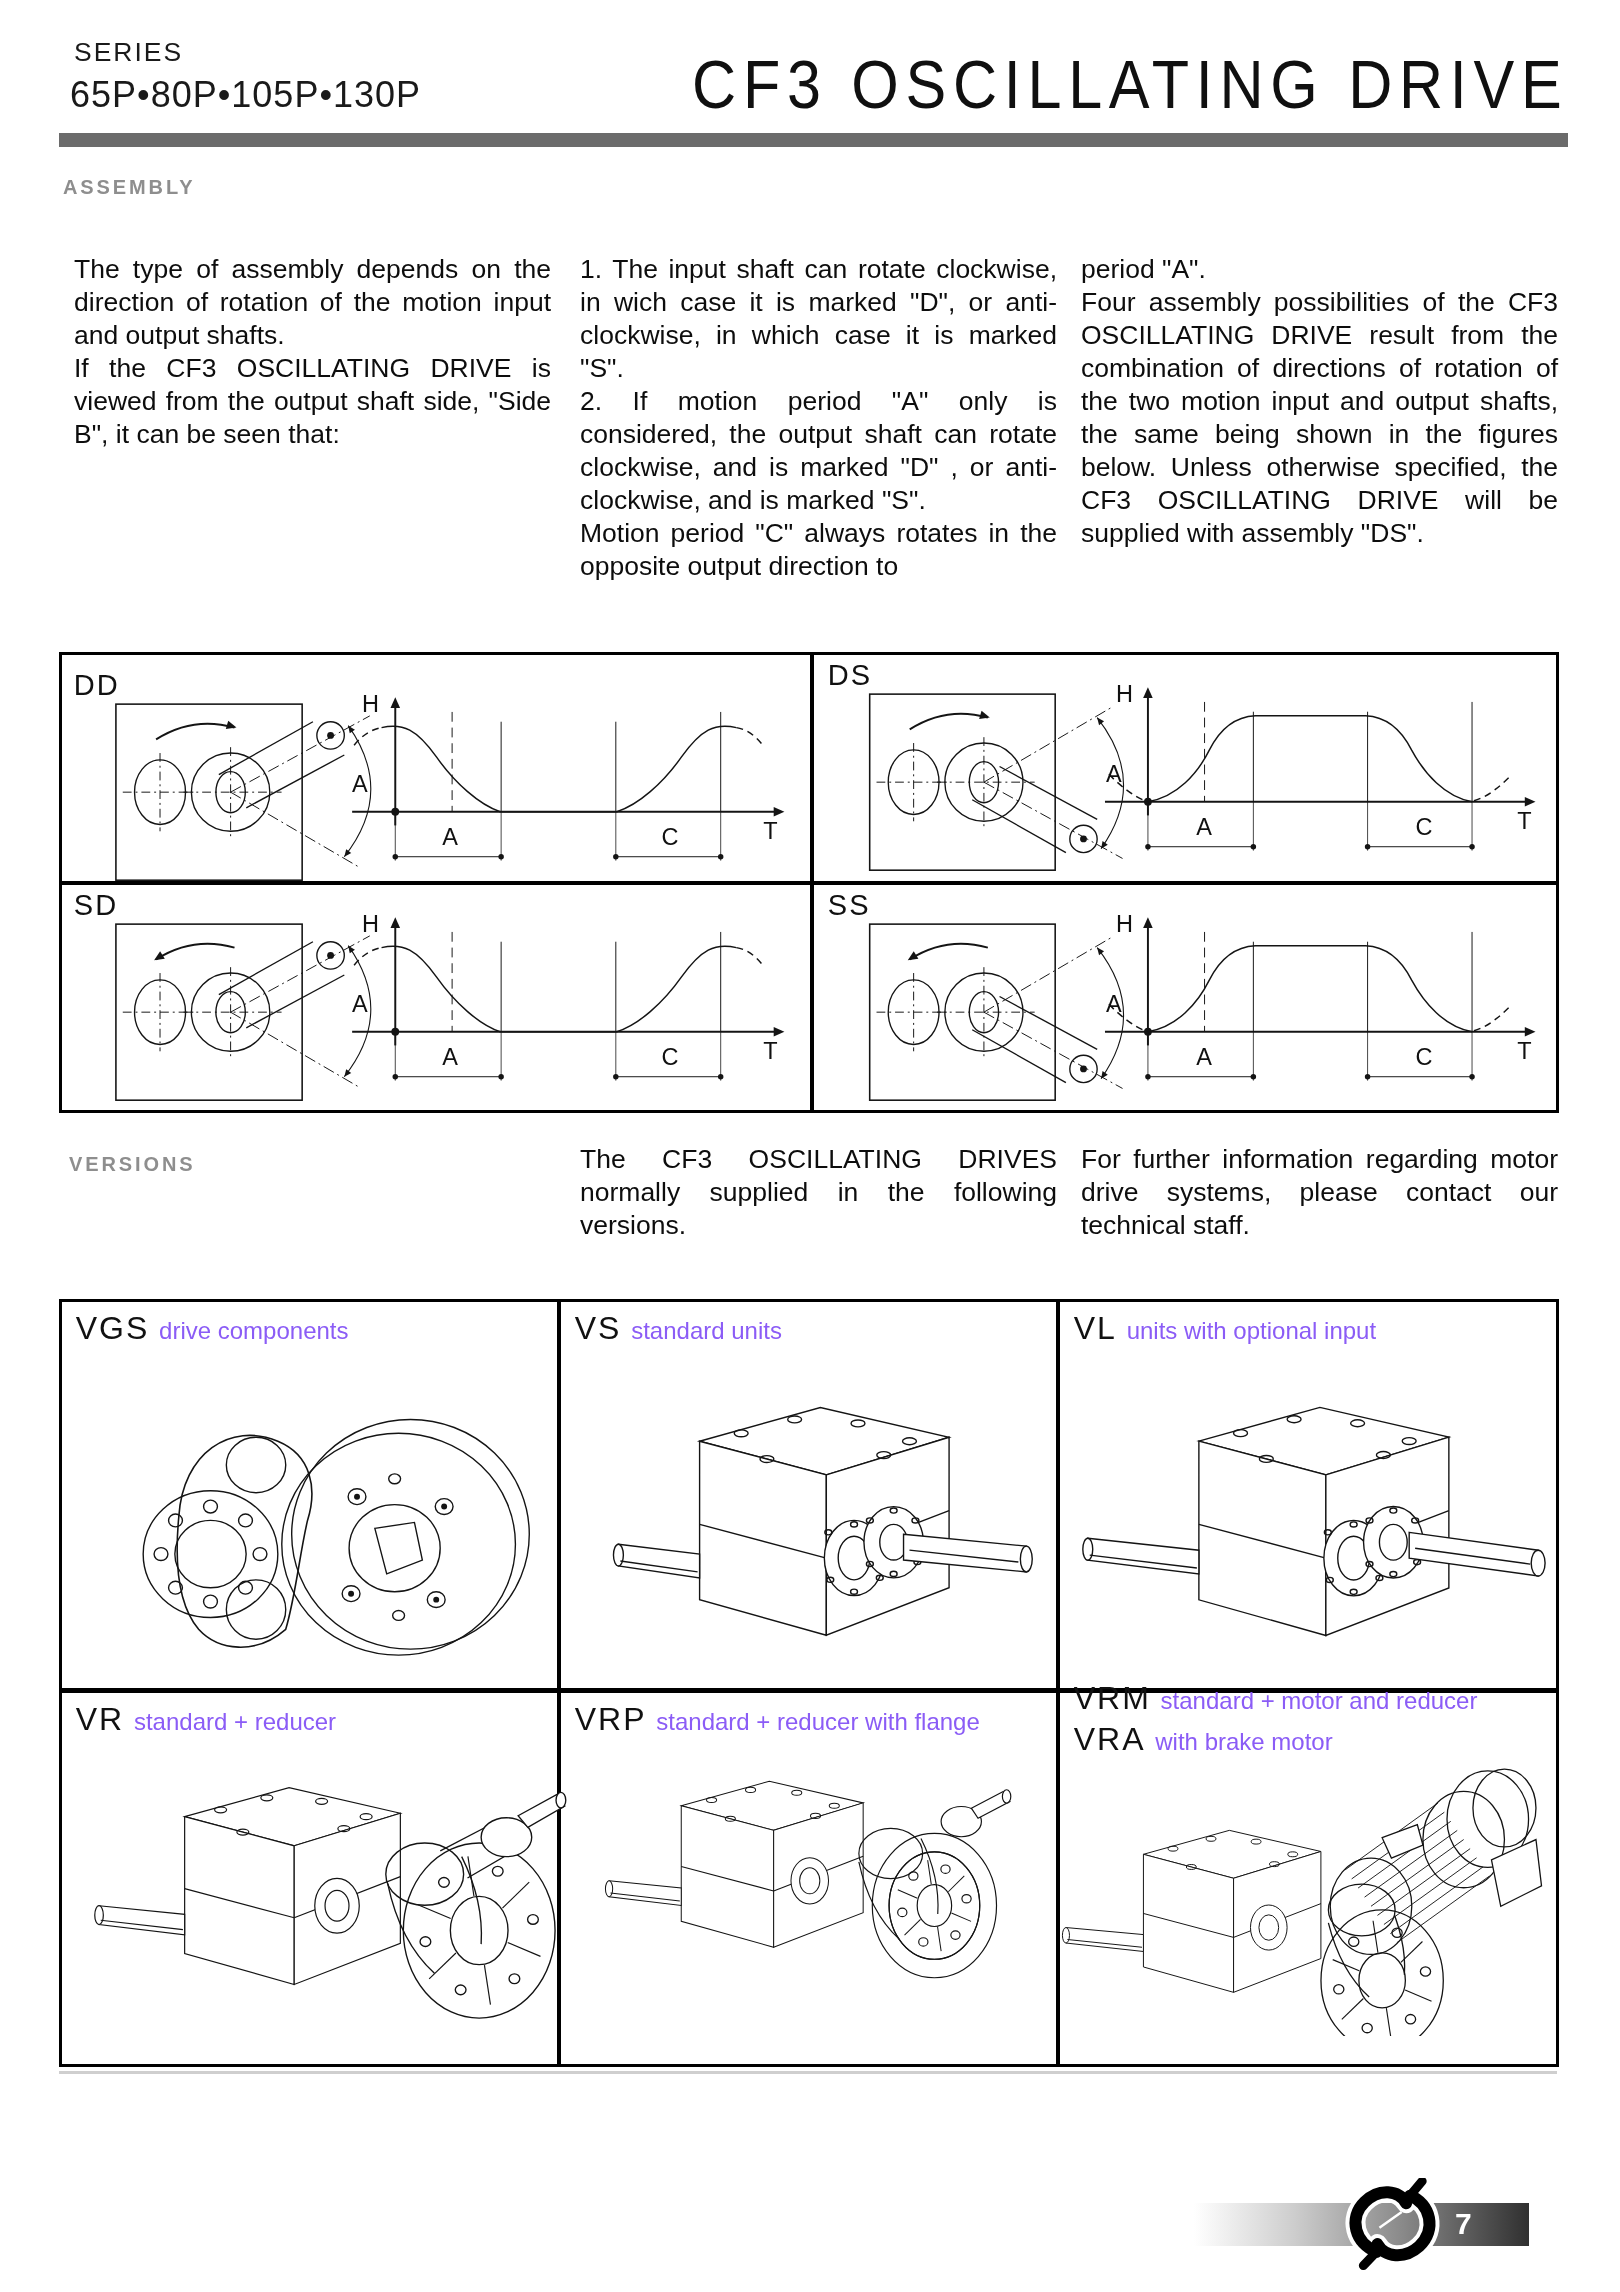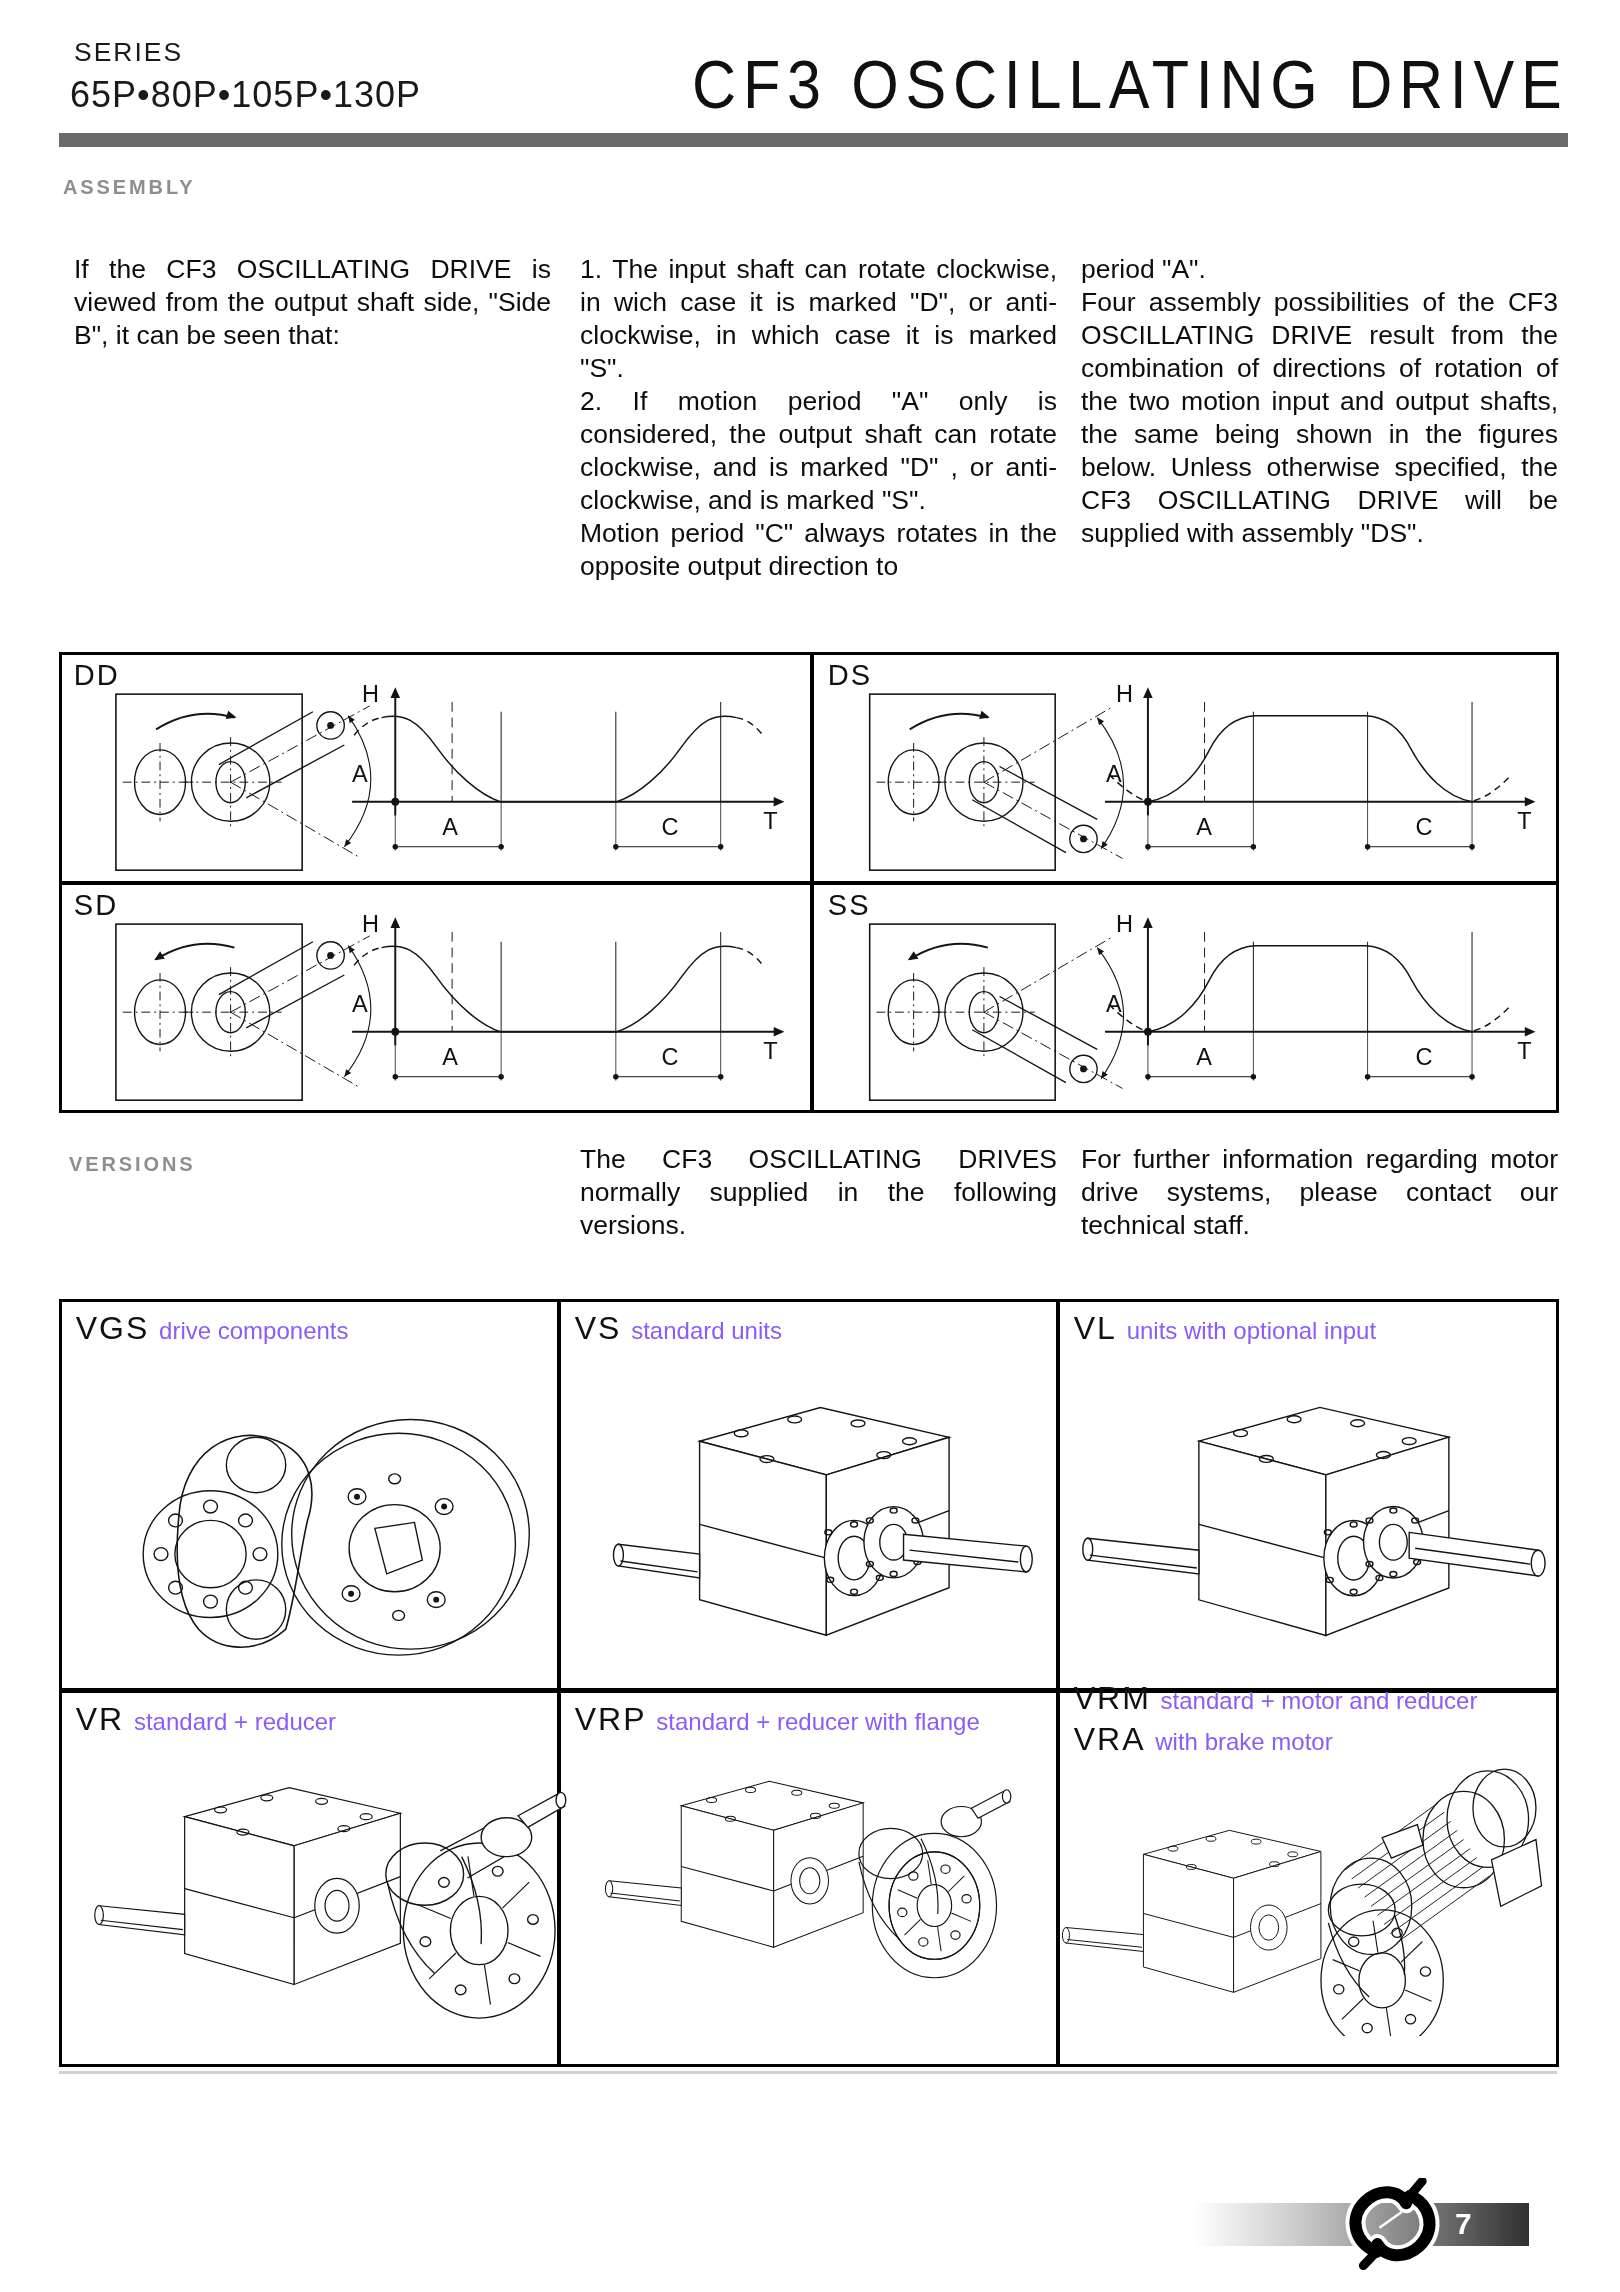--- a/index.html
+++ b/index.html
@@ -54,37 +54,38 @@
 <div class="page">
 
   <div class="abs series-label">SERIES</div>
   <div class="abs series-models">65P•80P•105P•130P</div>
   <div class="abs doc-title">CF3 OSCILLATING DRIVE</div>
   <div class="abs header-rule"></div>
 
   <div class="abs sec-heading" style="left:63px;top:176px;">ASSEMBLY</div>
 
   <div class="abs tcol" style="left:74px;top:253px;">
+    <p>The type of assembly depends on the direction of rotation of the motion input and output shafts.</p>
     <p>If the CF3 OSCILLATING DRIVE is viewed from the output shaft side, "Side B", it can be seen that:</p>
   </div>
   <div class="abs tcol" style="left:580px;top:253px;">
     <p>1. The input shaft  can rotate clockwise, in wich case it is marked "D", or anti-clockwise, in which case it is marked "S".</p>
     <p>2. If motion period "A" only is considered, the output shaft can rotate clockwise, and is marked "D" , or anti-clockwise, and is marked "S".</p>
     <p>Motion period "C" always rotates in the opposite output direction to</p>
   </div>
   <div class="abs tcol" style="left:1081px;top:253px;">
     <p>period "A".</p>
     <p>Four assembly possibilities of the CF3 OSCILLATING DRIVE result from the combination of directions of rotation of the two motion input and output shafts, the same being shown in the figures below. Unless otherwise specified, the CF3 OSCILLATING DRIVE will be supplied with assembly "DS".</p>
   </div>
 
   <div class="abs fig1">
     <div class="abs vline1"></div>
     <div class="abs hline1"></div>
 
-    <div class="fig-cell" style="left:0;top:0;width:743px;height:224px;">
+    <div class="fig-cell" style="left:0;top:10px;width:743px;height:224px;">
       <svg viewBox="0 0 758 229" preserveAspectRatio="none">
           <rect x="55" y="40" width="190" height="180" fill="none" stroke="#141414" stroke-width="1.6"></rect>
           <ellipse cx="100" cy="130" rx="26" ry="33" fill="none" stroke="#141414" stroke-width="1.4"></ellipse>
           <line x1="62" y1="130" x2="138" y2="130" stroke="#141414" stroke-width="1" stroke-dasharray="9 4 2 4"></line>
           <line x1="100" y1="90" x2="100" y2="170" stroke="#141414" stroke-width="1" stroke-dasharray="9 4 2 4"></line>
           <ellipse cx="172" cy="130" rx="40" ry="40" fill="none" stroke="#141414" stroke-width="1.4"></ellipse>
           <ellipse cx="172" cy="130" rx="15" ry="21" fill="none" stroke="#141414" stroke-width="1.4"></ellipse>
           <line x1="124" y1="130" x2="224" y2="130" stroke="#141414" stroke-width="1" stroke-dasharray="9 4 2 4"></line>
           <line x1="172" y1="84" x2="172" y2="176" stroke="#141414" stroke-width="1" stroke-dasharray="9 4 2 4"></line>
           <line x1="160" y1="112" x2="256" y2="58" stroke="#141414" stroke-width="1.4"></line>

